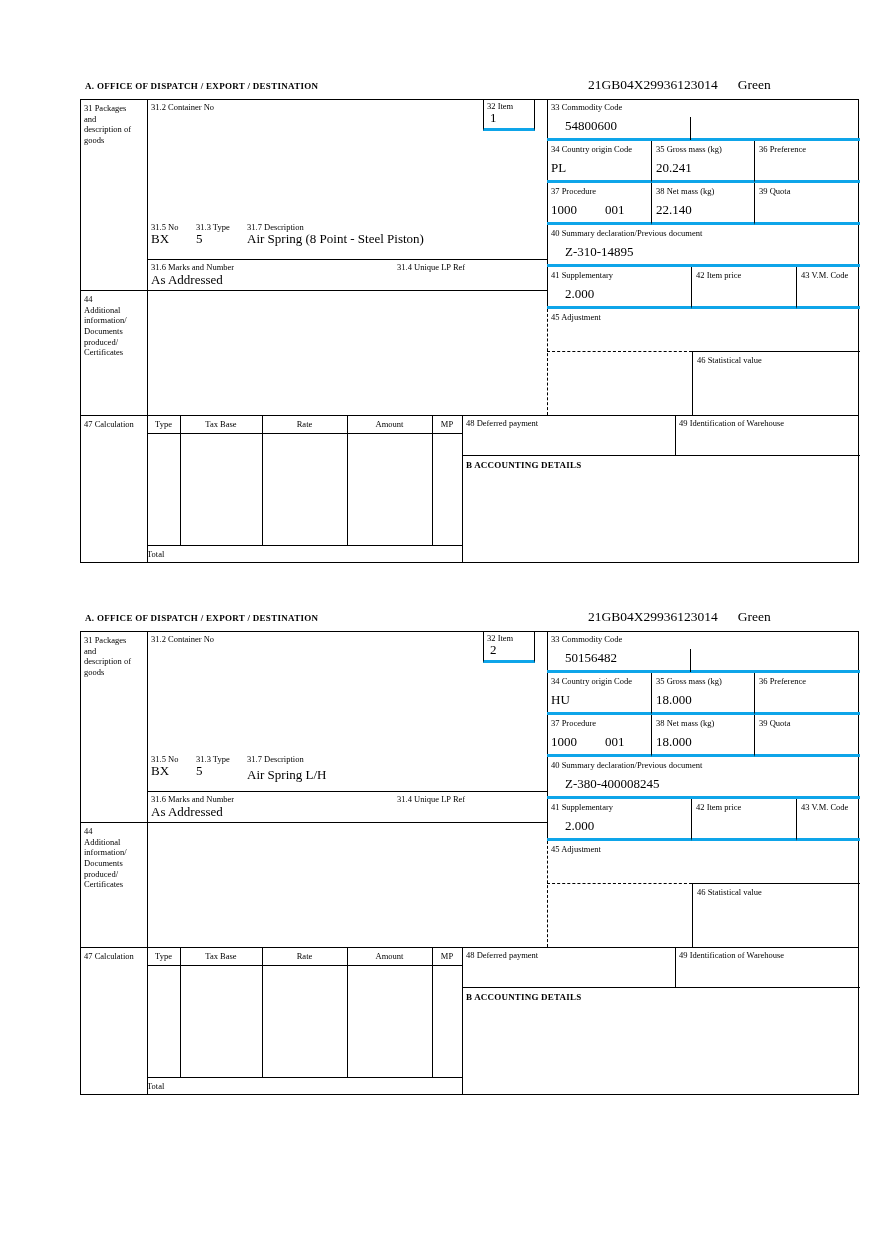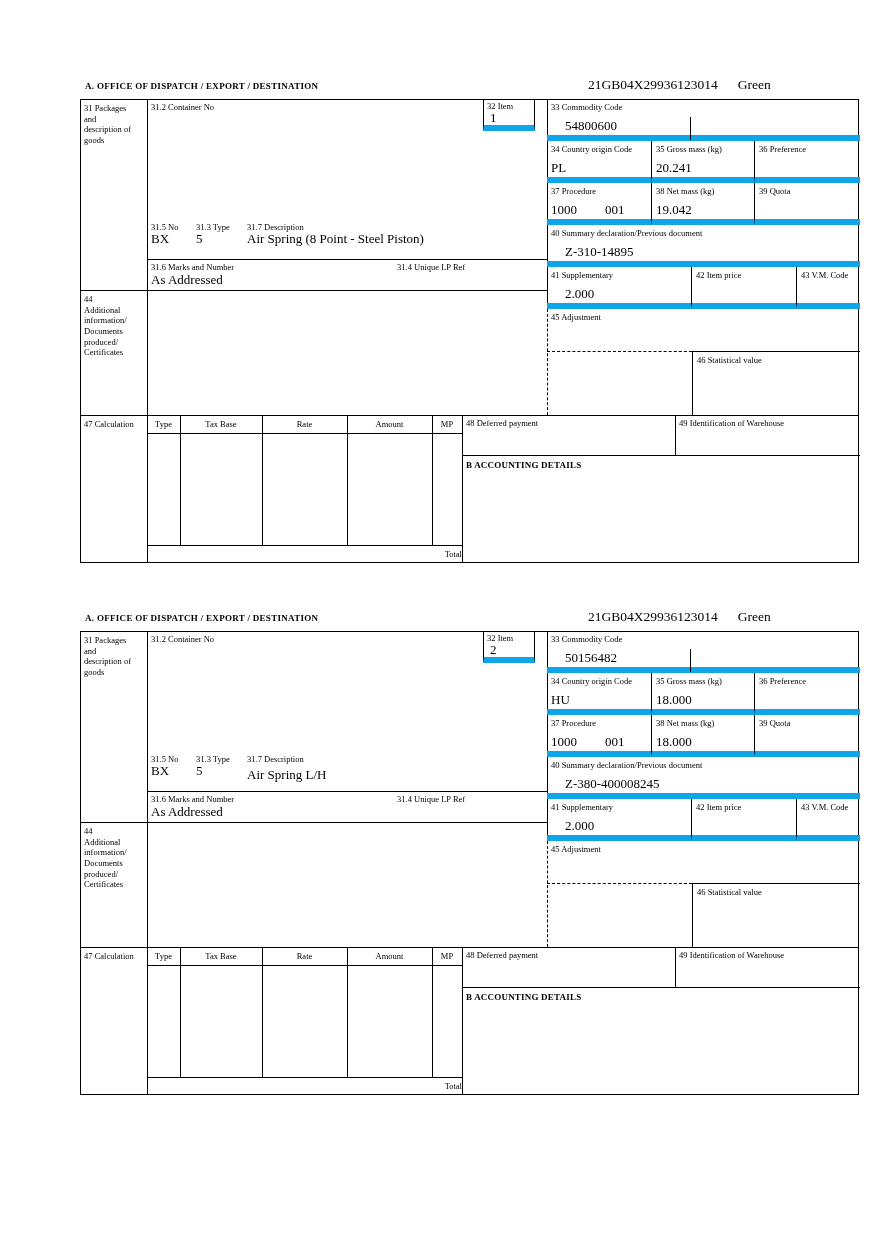--- a/index.html
+++ b/index.html
@@ -18,42 +18,42 @@
   .lbl{font-size:8.5px;white-space:nowrap;line-height:1.25}
   .wrap{white-space:normal}
   .val{font-size:13px;white-space:nowrap}
   .box{position:absolute}
   .box>.lbl{position:absolute;left:4px;top:3px}
   .box>.val{position:absolute;left:4px;top:19px}
   .ind{left:18px !important}
   .bl{border-left:1px solid #000}
   .br{border-right:1px solid #000}
   .bt{border-top:1px solid #000}
-  .bb{border-bottom:6px solid #0ea5e9}
+  .bb{border-bottom:3px solid #0ea5e9}
   .b32{left:483px;top:16px;width:52px;height:32px}
   .b33{left:547px;top:16px;width:313px;height:42px}
   .b34{left:547px;top:58px;width:105px;height:42px}
   .b35{left:652px;top:58px;width:103px;height:42px}
   .b36{left:755px;top:58px;width:105px;height:42px}
   .b37{left:547px;top:100px;width:105px;height:42px}
   .b38{left:652px;top:100px;width:103px;height:42px}
   .b39{left:755px;top:100px;width:105px;height:42px}
   .b40{left:547px;top:142px;width:313px;height:42px}
   .b41{left:547px;top:184px;width:145px;height:42px}
   .b42{left:692px;top:184px;width:105px;height:42px}
   .b43{left:797px;top:184px;width:63px;height:42px}
   .b45{left:547px;top:226px;width:313px;height:42px}
   .b46{left:692px;top:268px;width:168px;height:64px}
   .b48{left:462px;top:332px;width:213px;height:40px}
   .b49{left:675px;top:332px;width:185px;height:40px}
   .l31{left:84px;top:20px;width:52px}
   .l44{left:84px;top:211px;width:56px}
   .l47{left:84px;top:336px;width:52px}
   .thc{position:absolute;top:336px;font-size:8.5px;text-align:center}
-  .total{left:147px;top:466px;width:315px;text-align:right;font-size:8.5px}
+  .total{left:147px;top:466px;width:315px;text-align:left;font-size:8.5px}
   .bacct{left:466px;top:377px;font-weight:bold;font-size:9px;letter-spacing:.2px}
 </style>
 </head>
 <body>
 
 <div class="block" style="top:83px">
   <div class="abs secA">A.  OFFICE OF DISPATCH / EXPORT / DESTINATION</div>
   <div class="abs ref">
     <span>21GB04X29936123014</span><span class="chan">Green</span>
   </div>
@@ -88,21 +88,21 @@
     <span class="lbl">36 Preference</span>
   </div>
 
   <div class="abs box b37 br bb">
     <span class="lbl">37 Procedure</span>
     <span class="val">1000</span>
     <span class="val" style="left:58px">001</span>
   </div>
   <div class="abs box b38 br bb">
     <span class="lbl">38 Net mass (kg)</span>
-    <span class="val">19.042</span>
+    <span class="val">22.140</span>
   </div>
   <div class="abs box b39 bb">
     <span class="lbl">39 Quota</span>
   </div>
 
   <div class="abs box b40 bb">
     <span class="lbl">40 Summary declaration/Previous document</span>
     <span class="val ind">Z-310-14895</span>
   </div>
 

